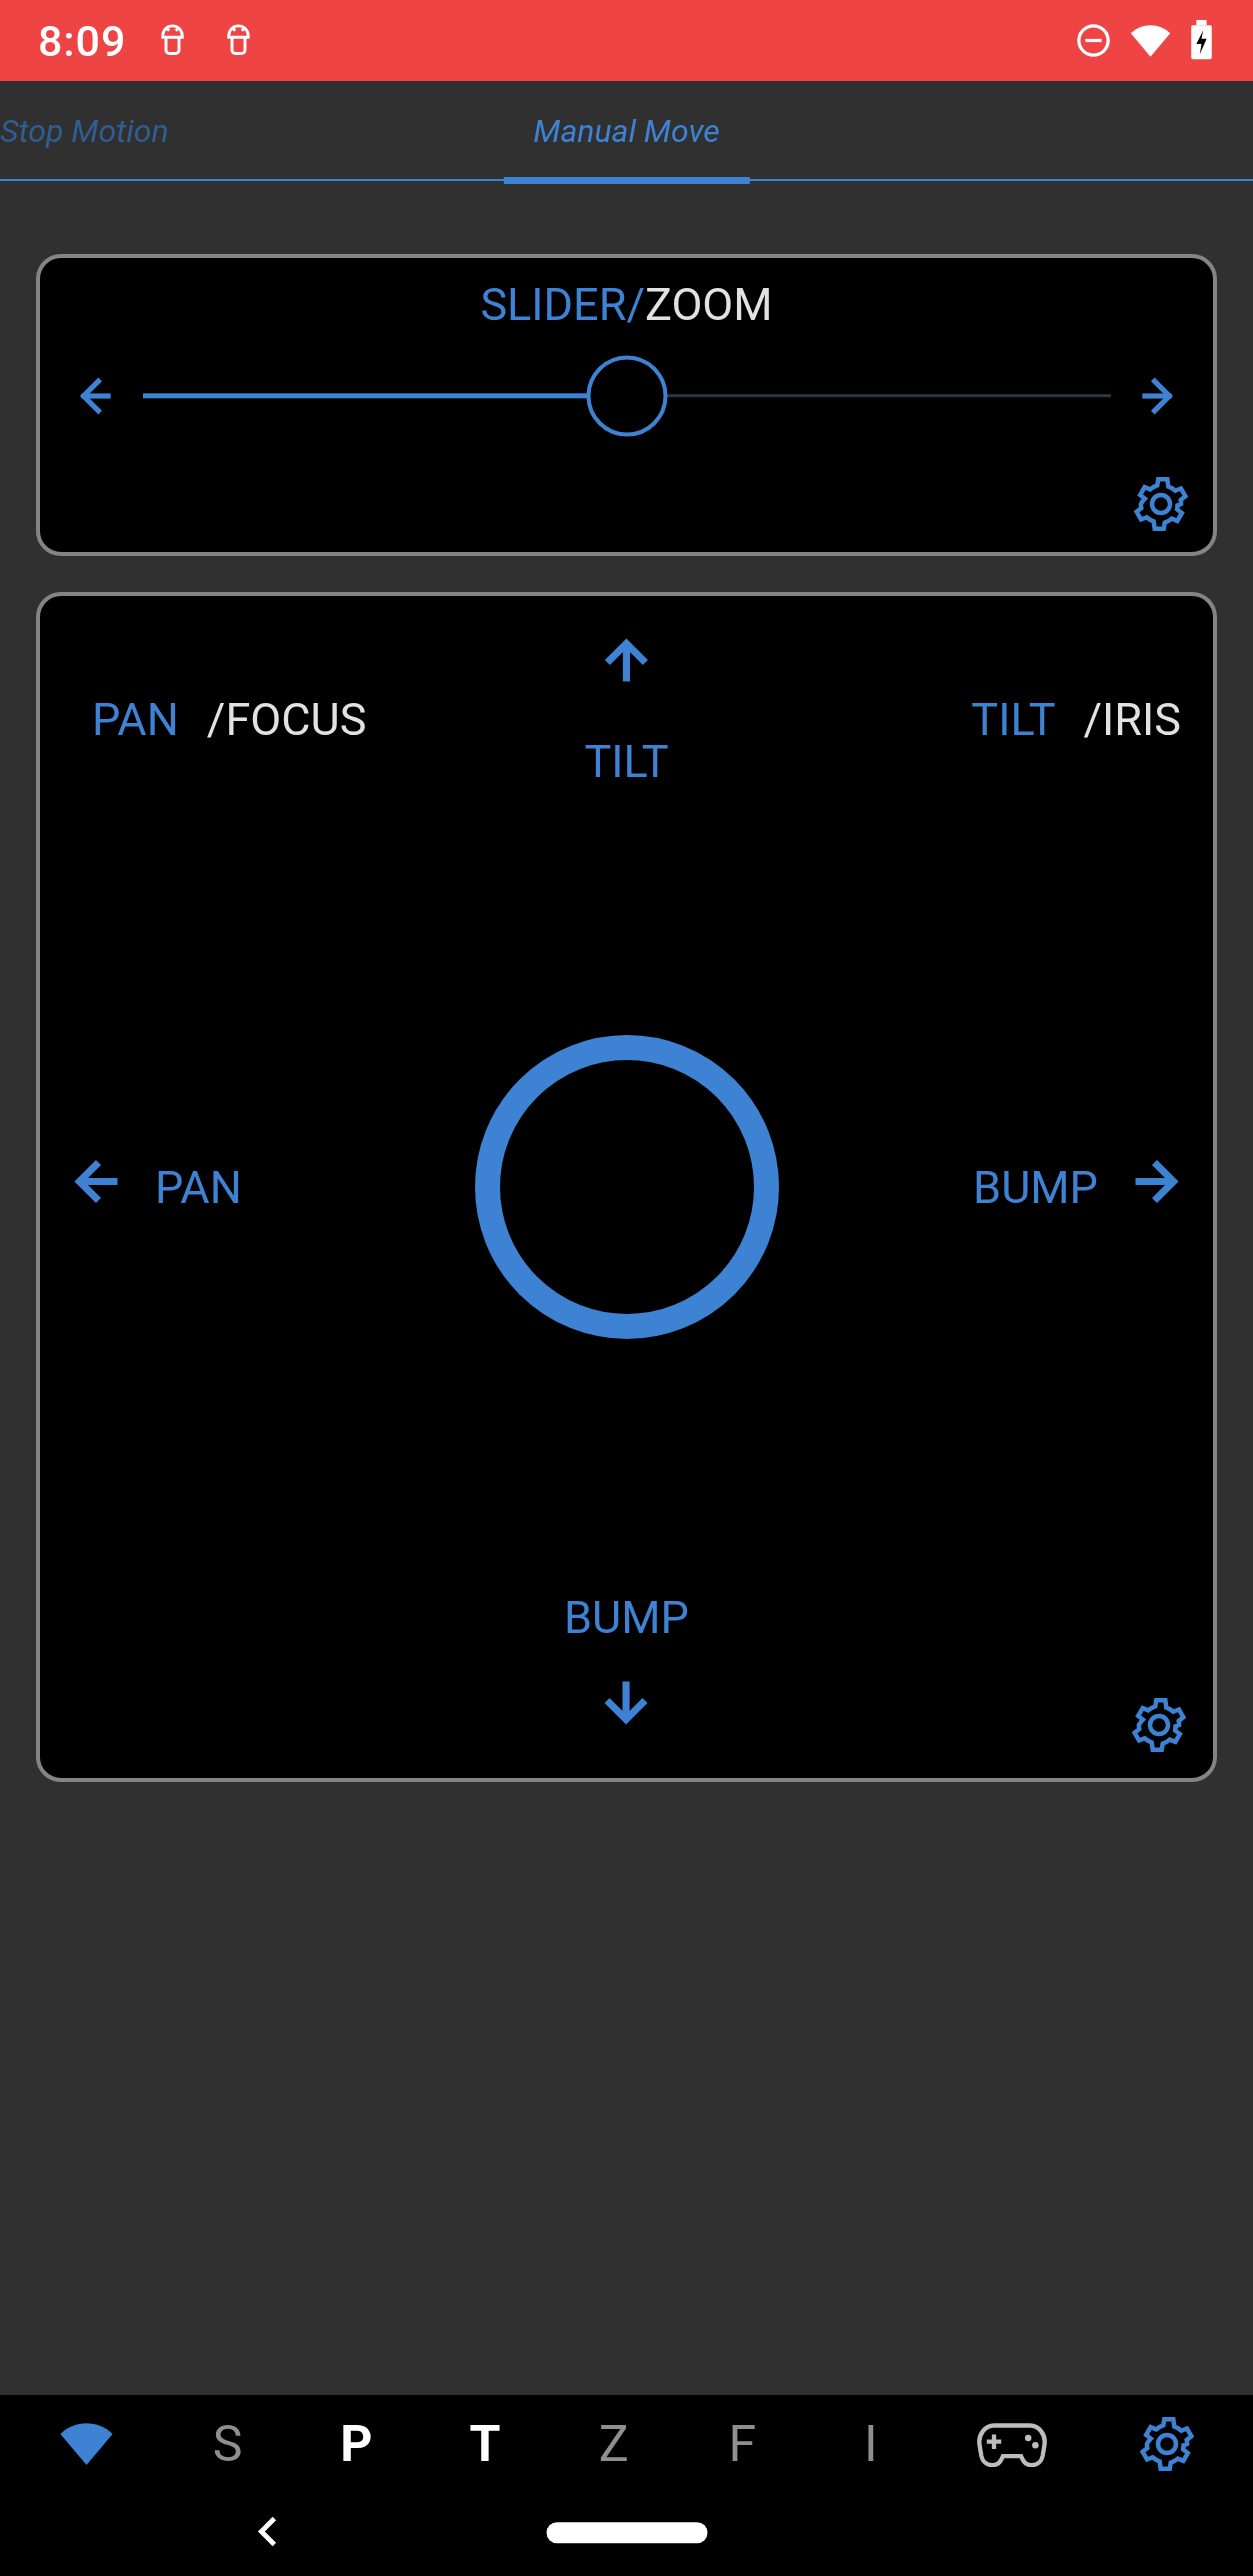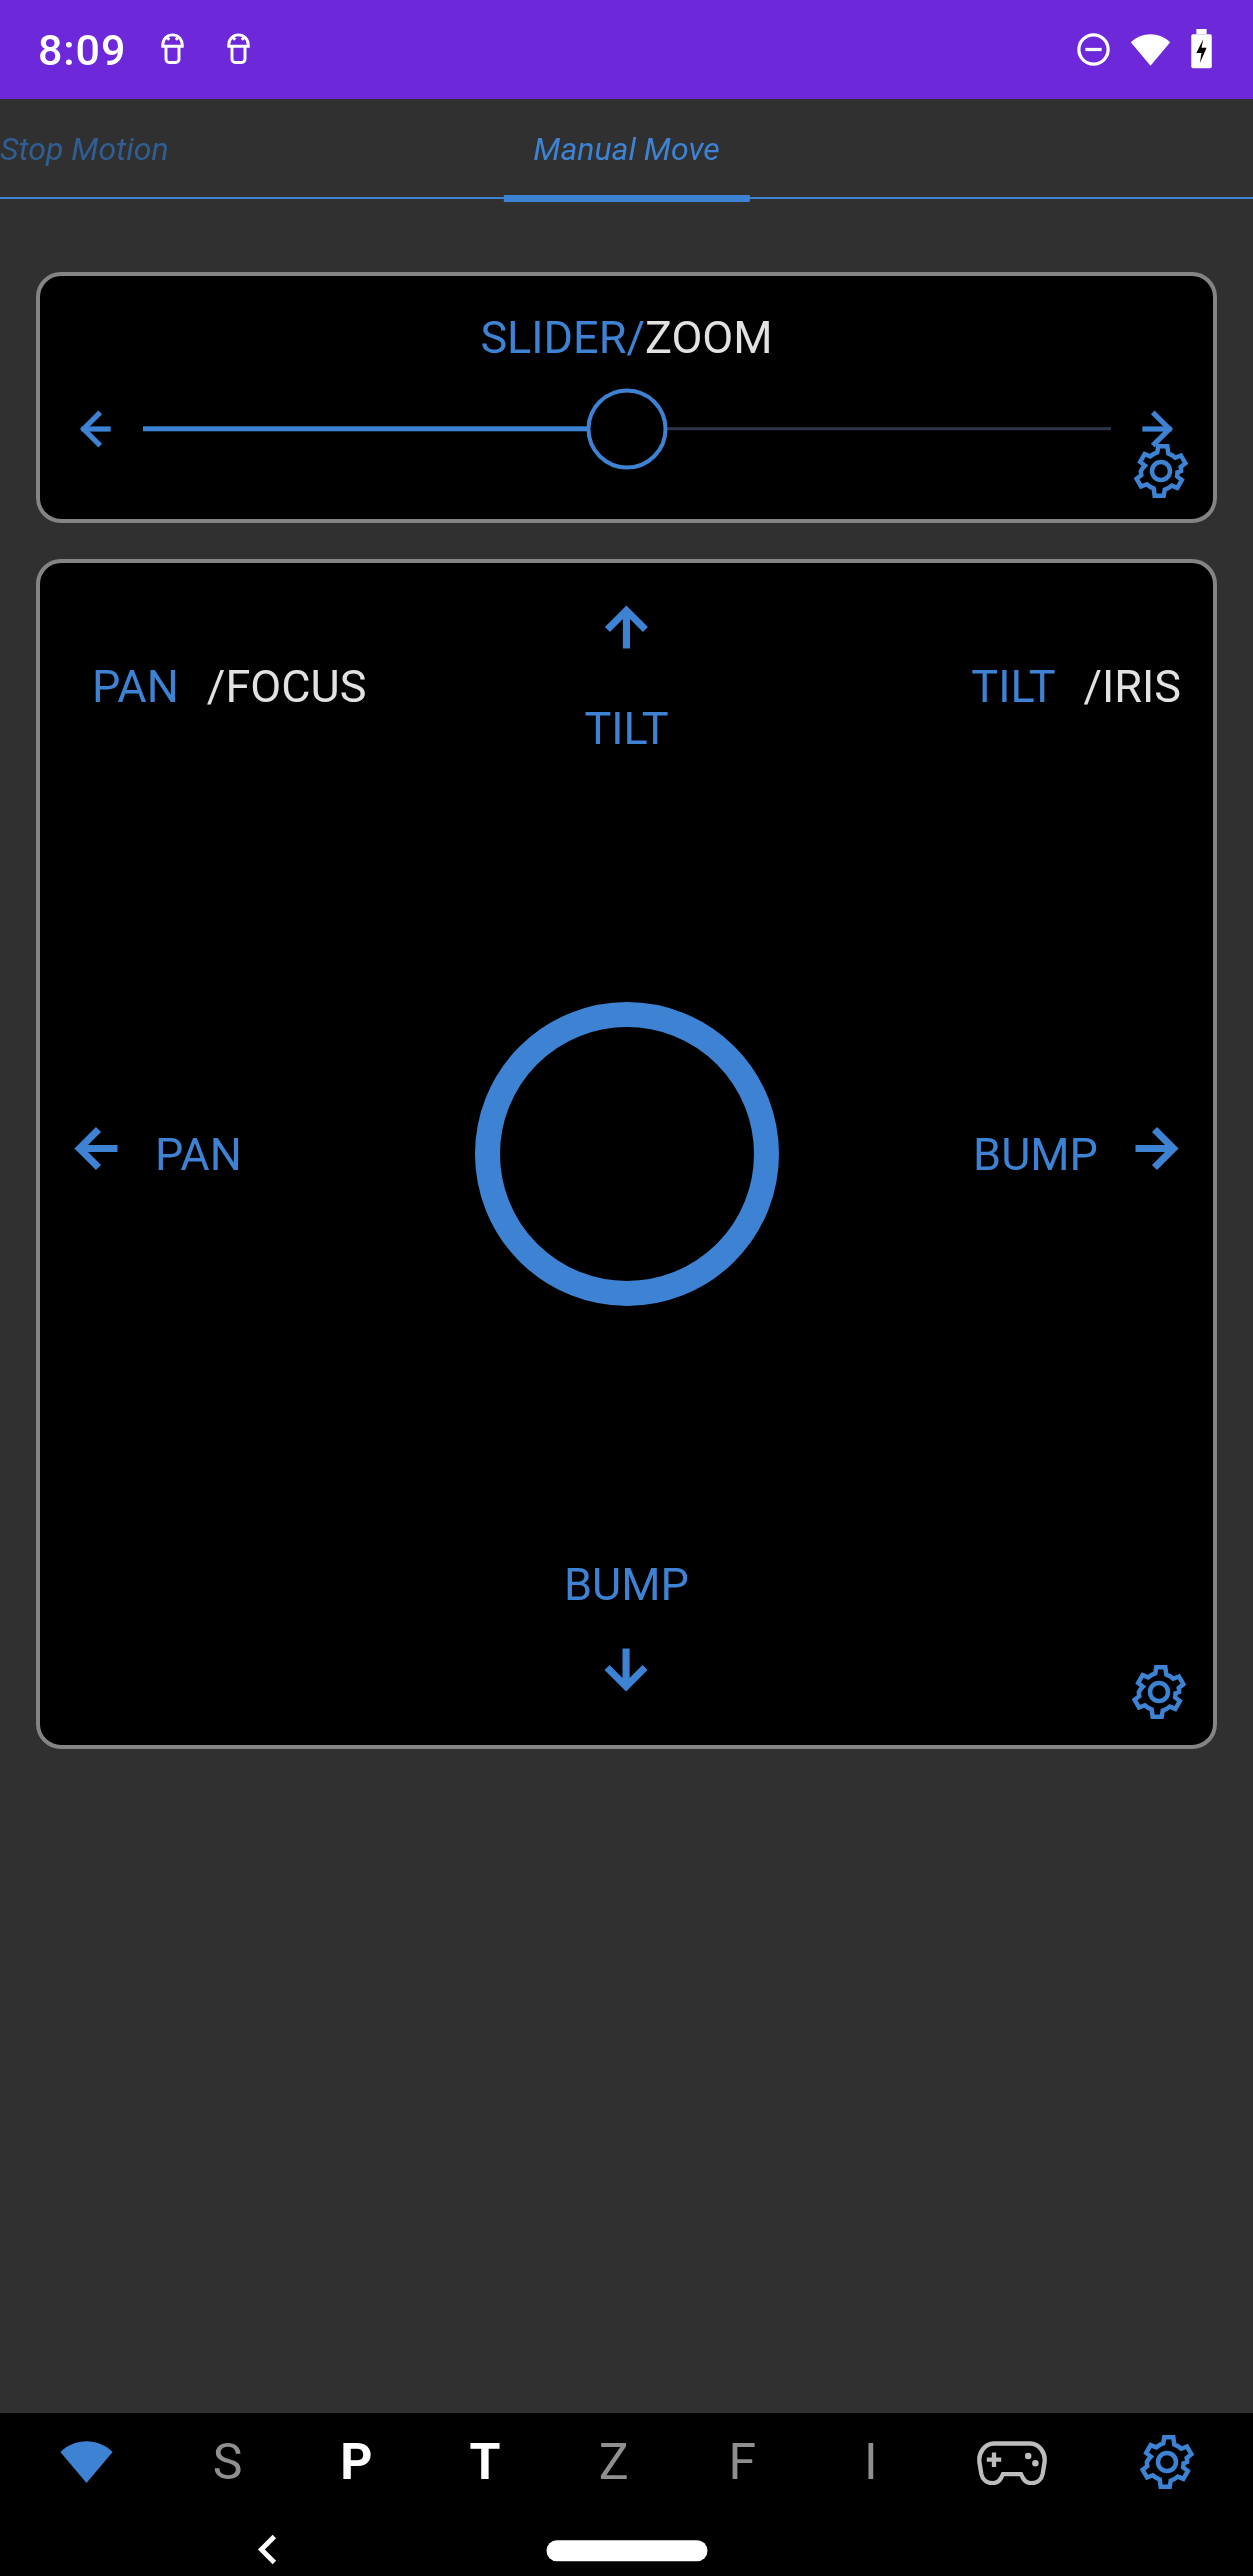--- a/index.html
+++ b/index.html
@@ -8,22 +8,22 @@
     height: 2576px;
     background: #000;
     font-family: Roboto, "Helvetica Neue", Arial, sans-serif;
     color: #fff;
     overflow: hidden;
     user-select: none;
   }
 
   
   .statusbar {
-    height: 99px;
-    background: #6d28d9;
+    height: 81px;
+    background: #ef4444;
     display: flex;
     align-items: center;
     padding: 0 38px;
     font-size: 43px;
     letter-spacing: 0.9px;
     font-weight: 500;
   }
   .statusbar .left { display: flex; align-items: center; gap: 27px; }
   .statusbar .right { margin-left: auto; display: flex; align-items: center; gap: 16px; }
   .statusbar svg { display: block; }
@@ -107,21 +107,21 @@
   }
 
   
   .panel {
     margin: 16px 36px;
     border: 4.5px solid #848484;
     border-radius: 25px;
     background: #000;
     position: relative;
   }
-  .panel.slider-panel { height: 251px; padding: 31px 27px; }
+  .panel.slider-panel { height: 302px; padding: 16px 27px; }
   .sp-title {
     text-align: center;
     font-size: 45px;
     margin-top: 3.6px;
   }
   .sp-title .blue { color: #3d82d3; }
   .sp-title .white { color: #e2e2e2; }
   .sp-track-row {
     display: flex;
     align-items: center;

